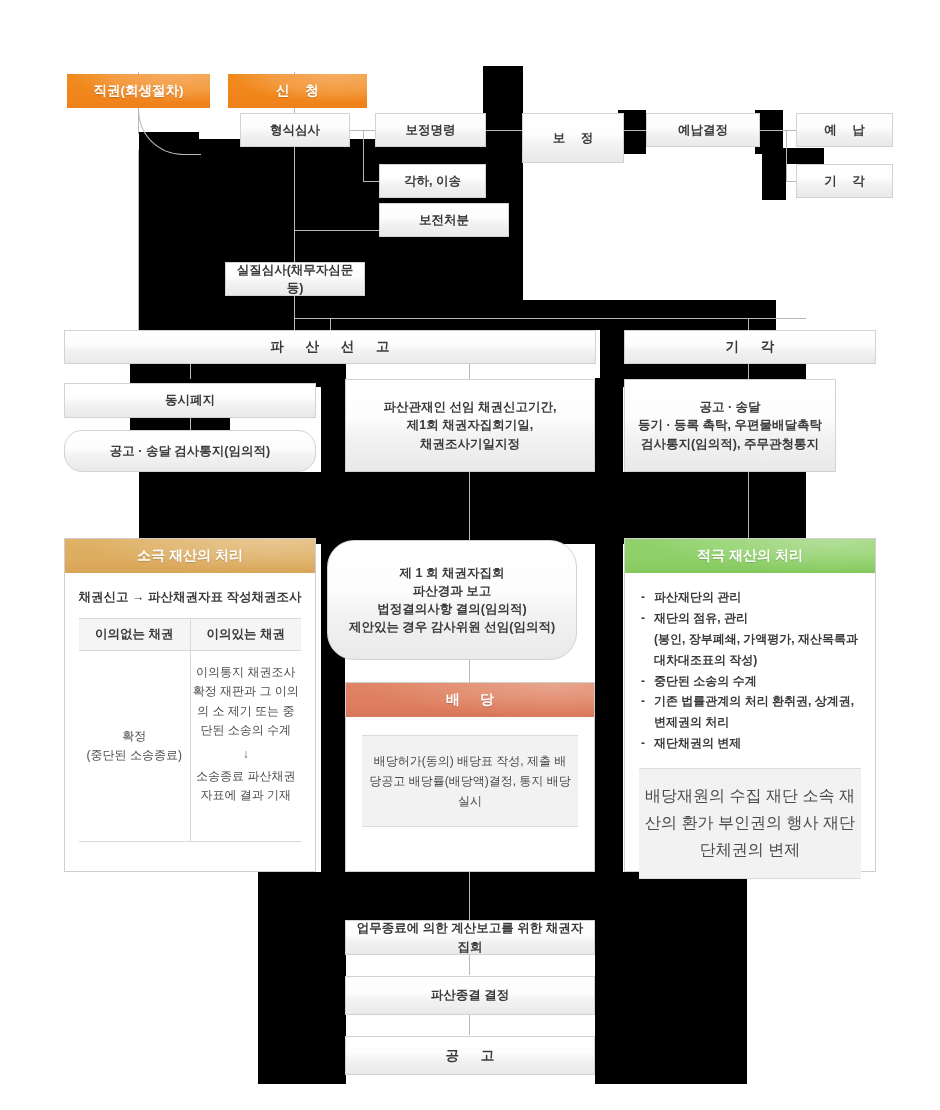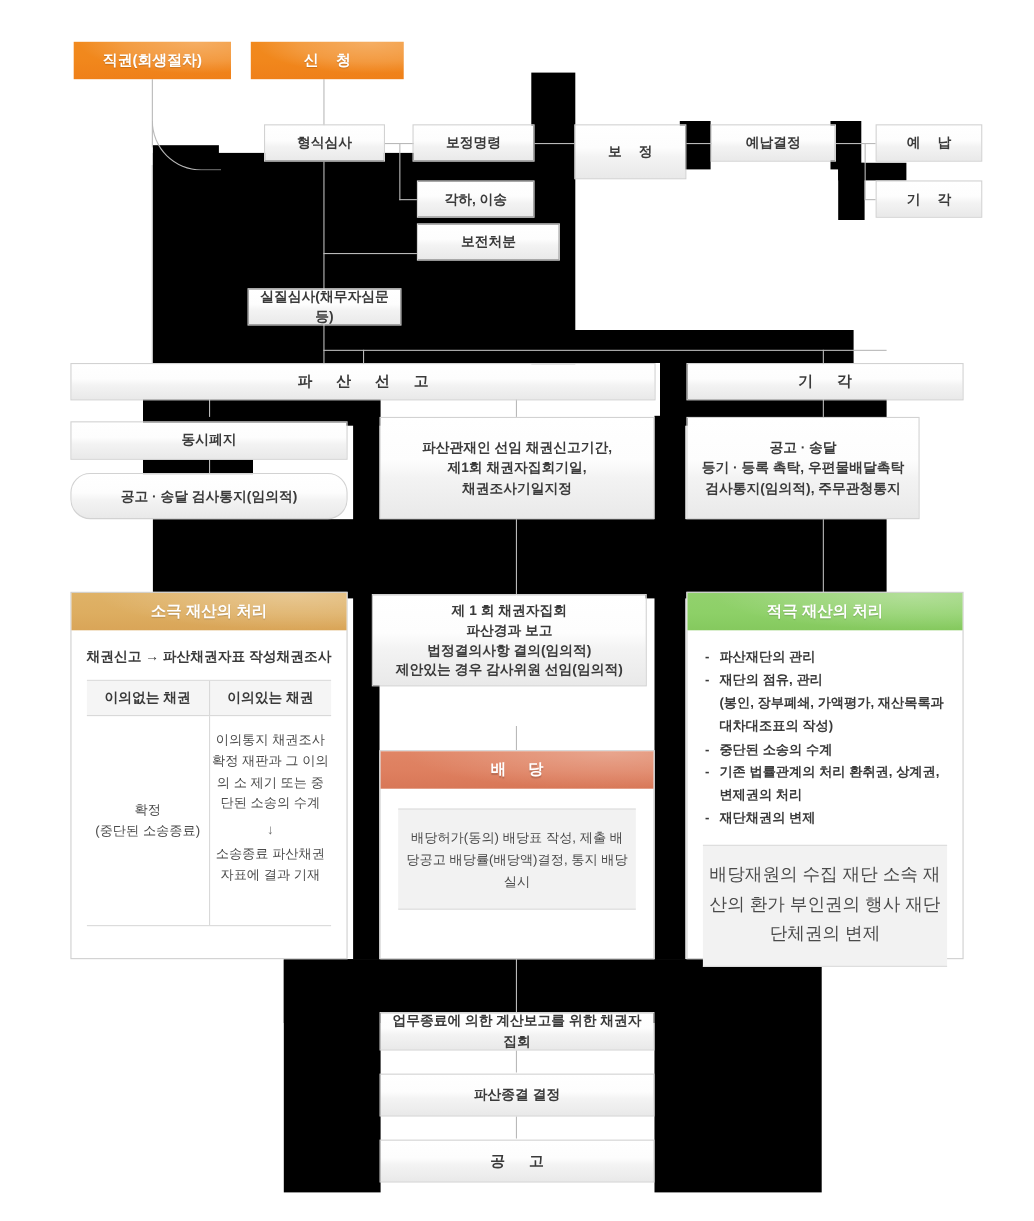--- a/index.html
+++ b/index.html
@@ -52,20 +52,21 @@
     background:
       radial-gradient(ellipse 120% 130% at 78% 4%,rgba(255,255,255,.30) 0%,rgba(255,255,255,.16) 38%,rgba(255,255,255,0) 62%),
       linear-gradient(to bottom,#f18a1e 0%,#f1871c 50%,#ef8019 100%);
     color:#ffffff;
     font-weight:bold;
     font-size:13.5px;
     display:flex;align-items:center;justify-content:center;
     text-align:center;
     z-index:6;
     text-shadow:0 1px 1px rgba(0,0,0,.18);
+    margin-top:36px;
   }
 
   
   .panel{
     position:absolute;
     box-sizing:border-box;
     background:#ffffff;
     border:1px solid #cfcfcf;
     z-index:5;
   }
@@ -297,21 +298,21 @@
           <span class="l">소송의 수계</span>
           <span class="arrowdown">↓</span>
           <span class="l">소송종료</span>
           <span class="l">파산채권자표에</span>
           <span class="l">결과 기재</span>
         </div>
       </div>
     </div>
   </div>
 
-  <div class="box multi" style="left:338px;top:540px;width:250px;height:84px;">
+  <div class="box multi" style="left:327px;top:540px;width:250px;height:120px;border-radius:27px;">
     <span class="l">제 1 회 채권자집회</span>
     <span class="l">파산경과 보고</span>
     <span class="l">법정결의사항 결의(임의적)</span>
     <span class="l">제안있는 경우 감사위원 선임(임의적)</span>
   </div>
 
   <div class="panel" style="left:345px;top:682px;width:250px;height:190px;">
     <div class="panel-head head-salmon" style="letter-spacing:8px;text-indent:8px;">
       <span>배    당</span>
     </div>

